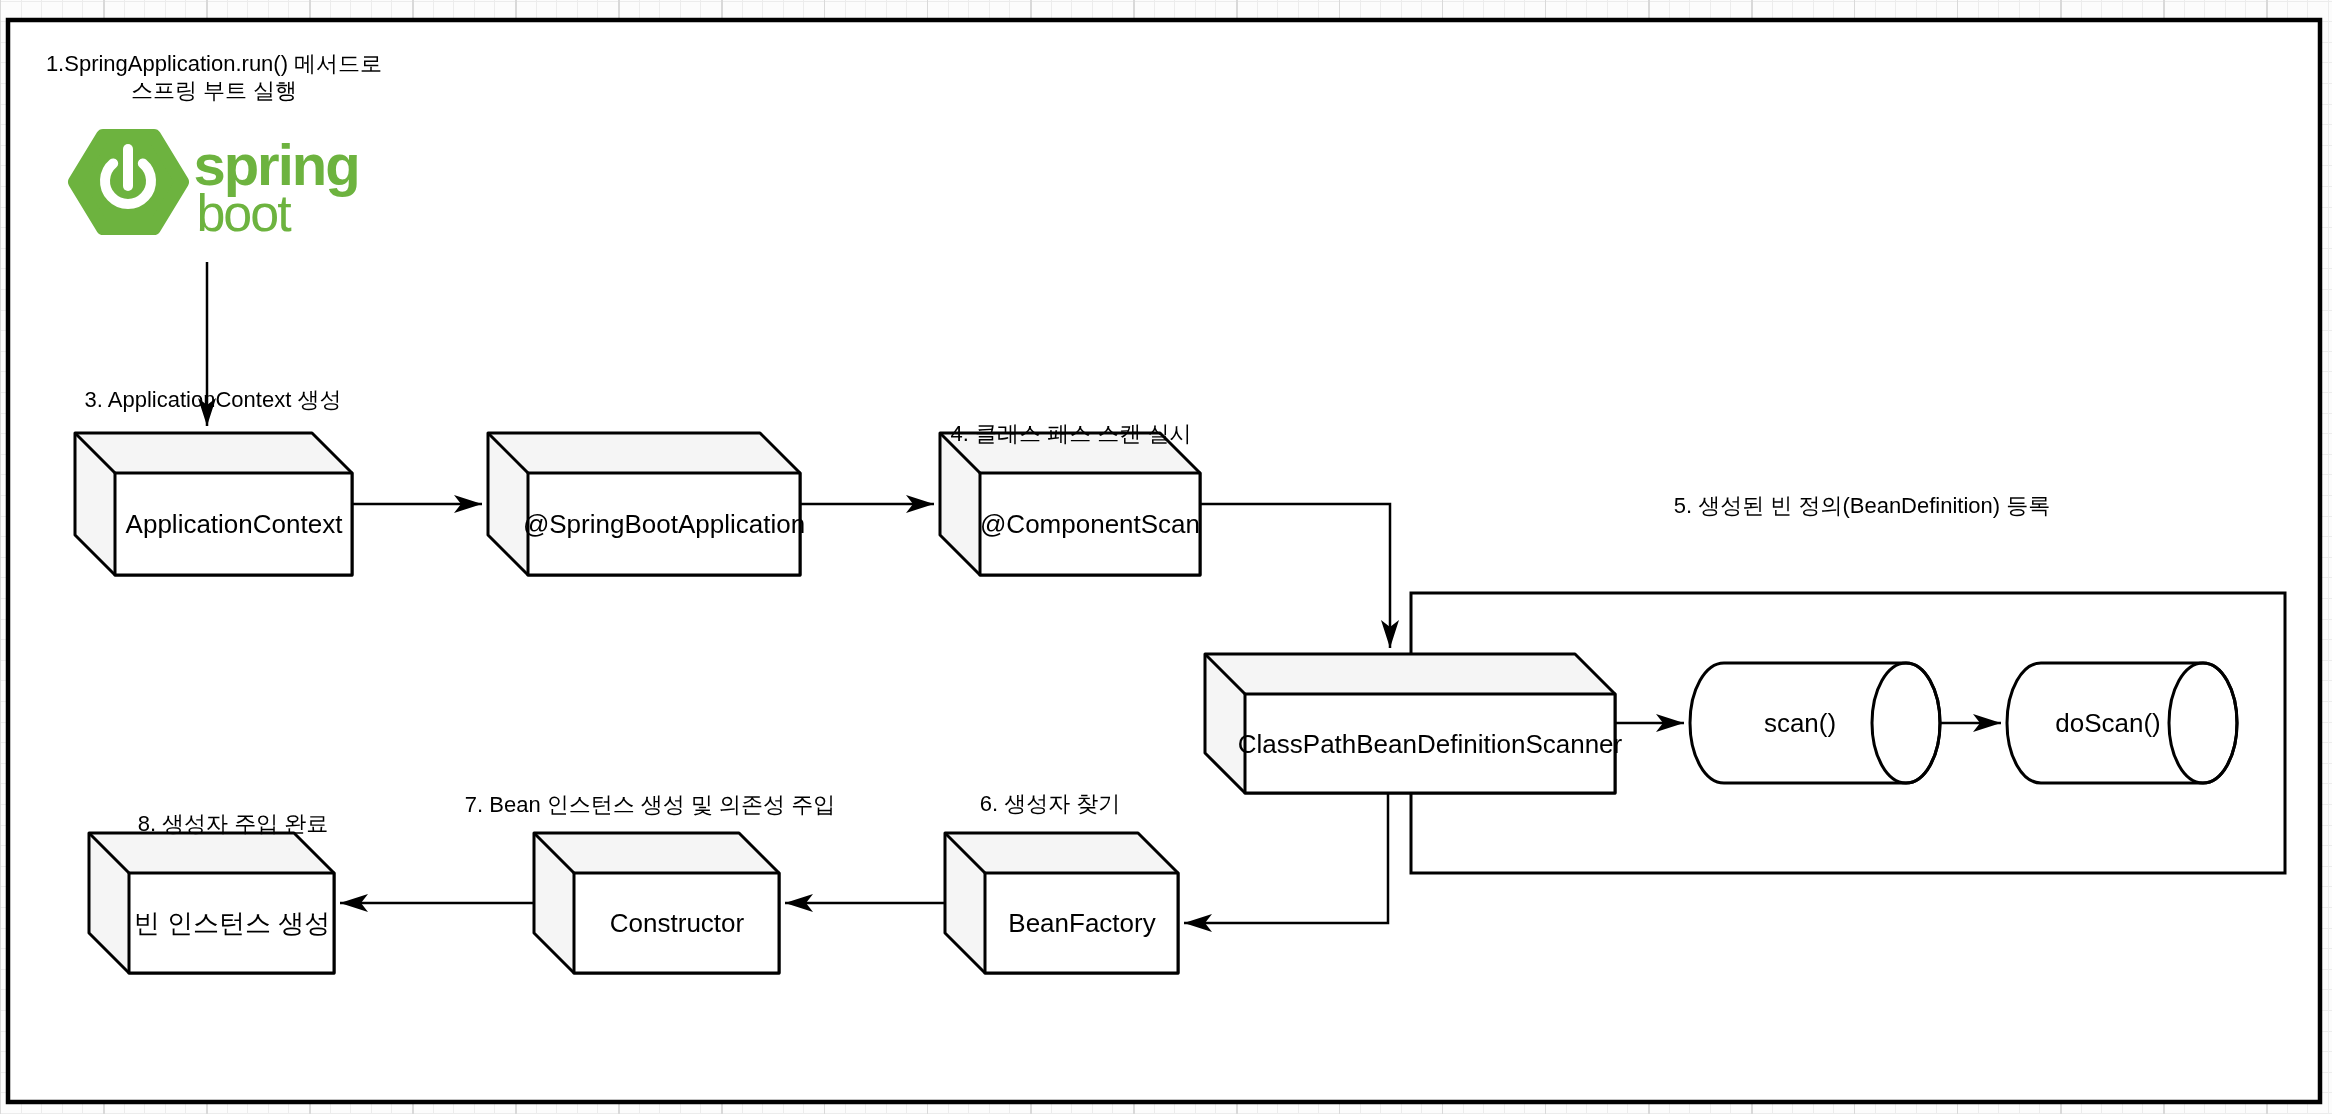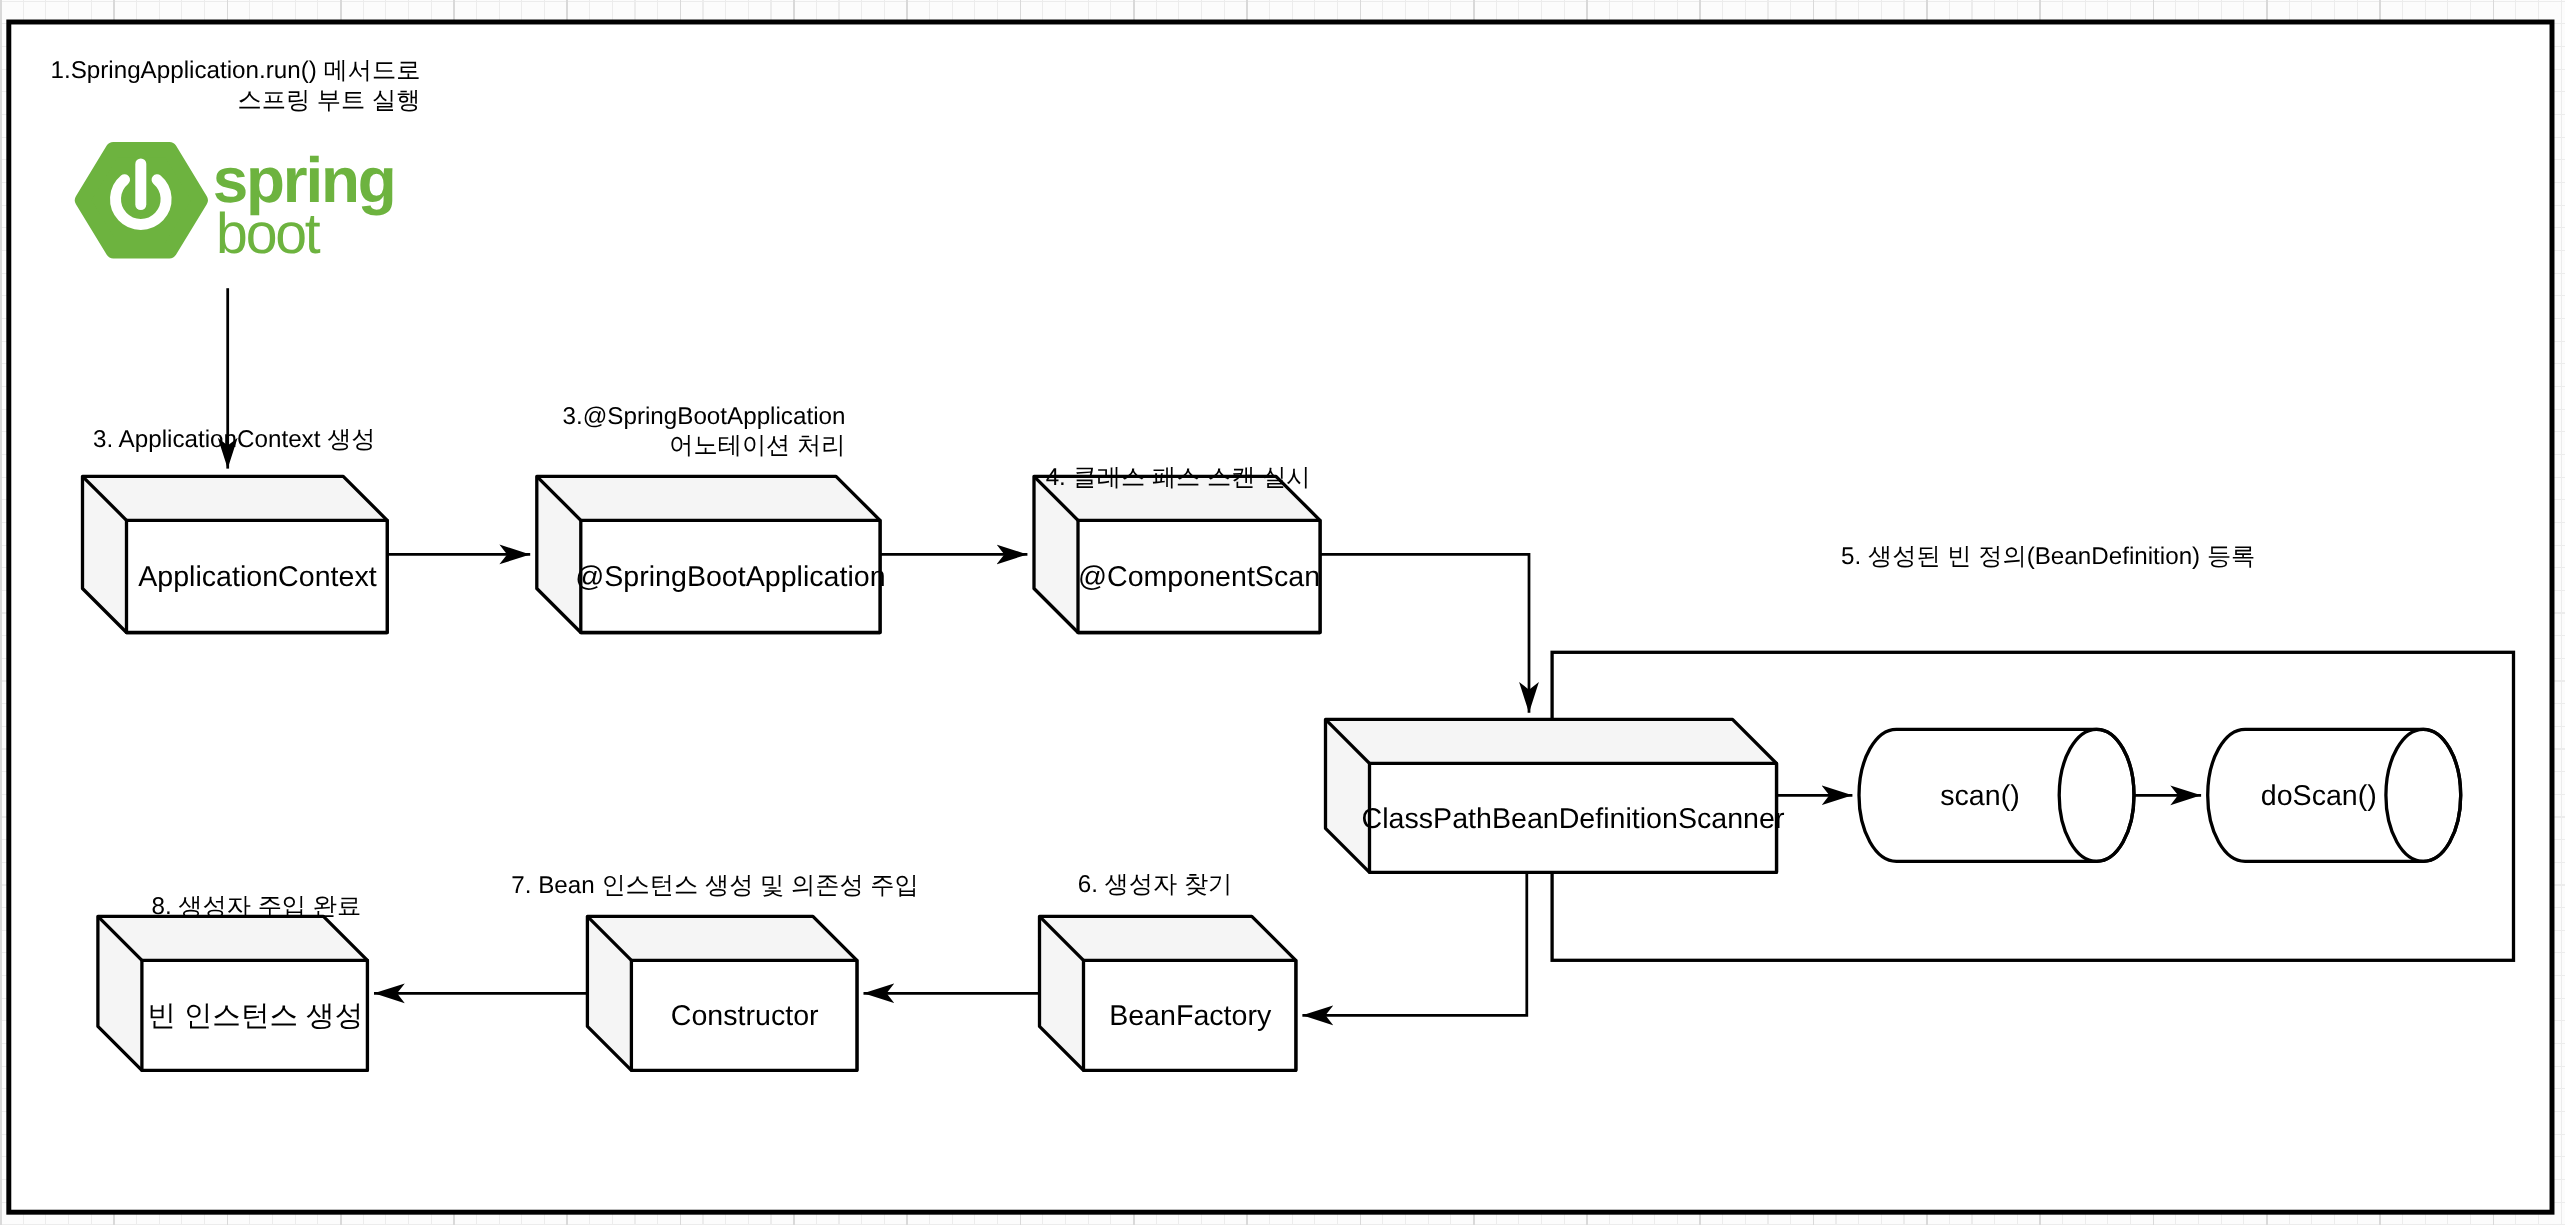--- a/index.html
+++ b/index.html
@@ -15,21 +15,21 @@
       repeating-linear-gradient(90deg,#d9d9d9 0 1.5px,transparent 1.5px 103px),
       repeating-linear-gradient(90deg,#ececec 0 1px,transparent 1px 20.6px),
       repeating-linear-gradient(0deg,#ececec 0 1px,transparent 1px 20.6px),
       #fcfcfc;
   }
   .stage svg{position:absolute;left:0;top:0;}
   .lbl{
     position:absolute;
     transform:translate(-50%,-50%);
     white-space:pre-line;
-    text-align:right;
+    text-align:center;
     font-size:22px;
     line-height:27px;
     color:#000;
     letter-spacing:0;
   }
   .node-lbl{font-size:26px;line-height:24px;white-space:nowrap;}
   .logo-word{
     position:absolute;
     transform:translate(-50%,-50%);
     color:#6db33f;
@@ -123,22 +123,20 @@
       <g stroke="#ffffff" stroke-width="10" fill="none" stroke-linecap="round">
         <path d="M142.8,163.4 A23,23 0 1 1 113.2,163.4"></path>
         <path d="M128,149 L128,186"></path>
       </g>
     </g>
   </svg>
 
   <div class="lbl" style="left:214px;top:77px;">1.SpringApplication.run() 메서드로
 스프링 부트 실행</div>
   <div class="lbl" style="left:213px;top:399px;">3. ApplicationContext 생성</div>
-  <div class="lbl" style="left:640px;top:391px;">3.@SpringBootApplication
-어노테이션 처리</div>
   <div class="lbl" style="left:1071px;top:387px;margin-top:46px;">4. 클래스 패스 스캔 실시</div>
   <div class="lbl" style="left:1862px;top:505px;">5. 생성된 빈 정의(BeanDefinition) 등록</div>
   <div class="lbl" style="left:1050px;top:803px;">6. 생성자 찾기</div>
   <div class="lbl" style="left:650px;top:804px;">7. Bean 인스턴스 생성 및 의존성 주입</div>
   <div class="lbl" style="left:233px;top:803px;margin-top:20px;">8. 생성자 주입 완료</div>
 
   <div class="lbl node-lbl" style="left:234px;top:524px;">ApplicationContext</div>
   <div class="lbl node-lbl" style="left:664px;top:524px;">@SpringBootApplication</div>
   <div class="lbl node-lbl" style="left:1090px;top:524px;">@ComponentScan</div>
   <div class="lbl node-lbl" style="left:1430px;top:744px;">ClassPathBeanDefinitionScanner</div>

